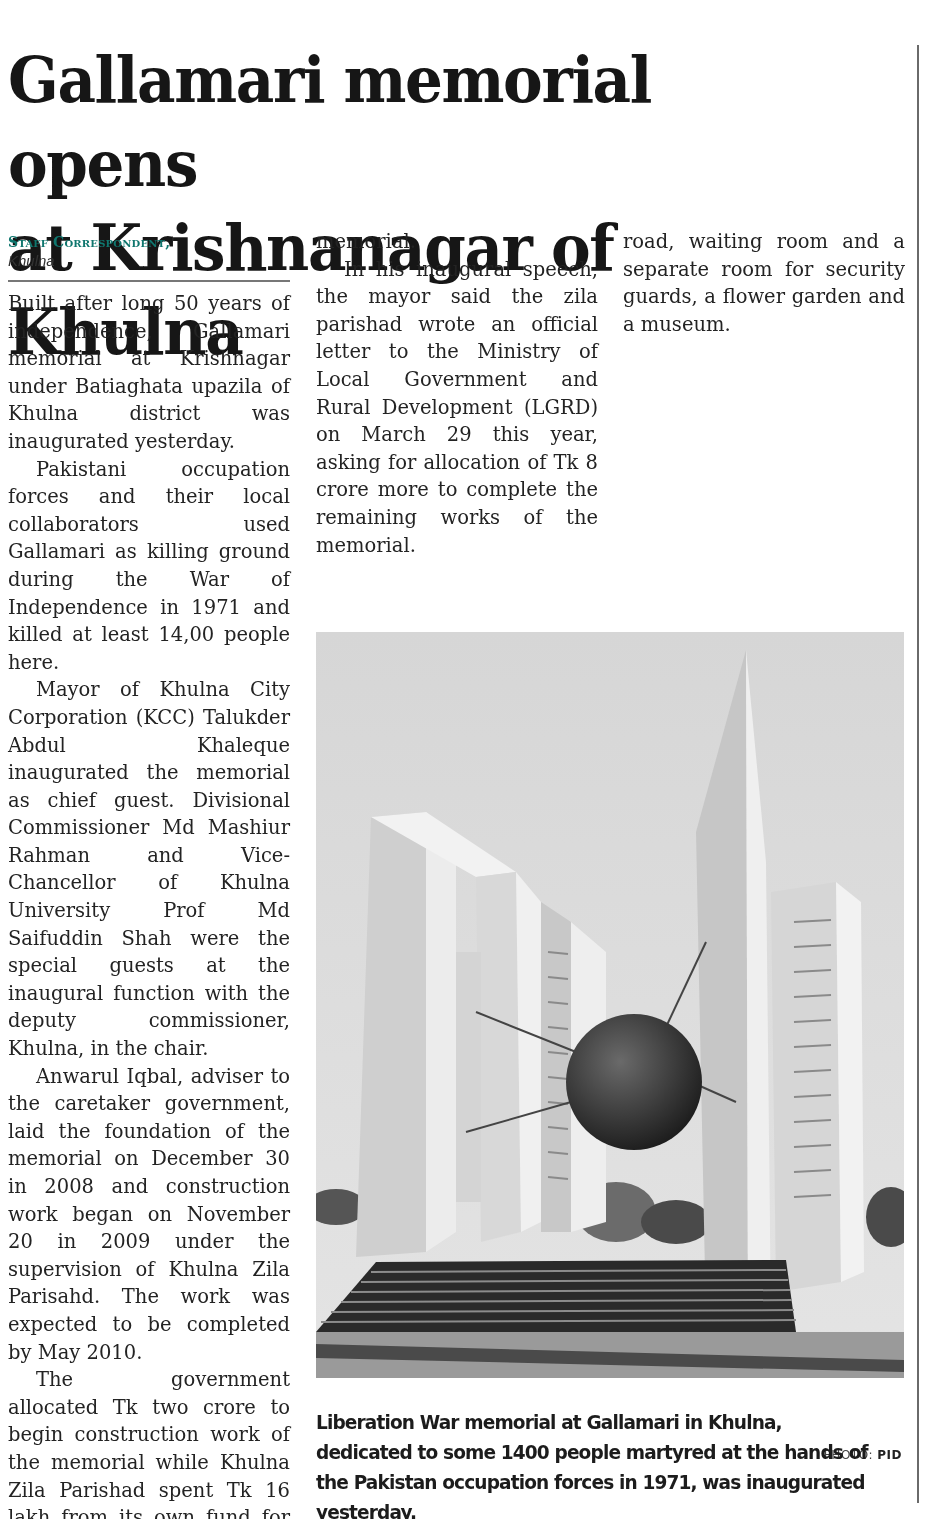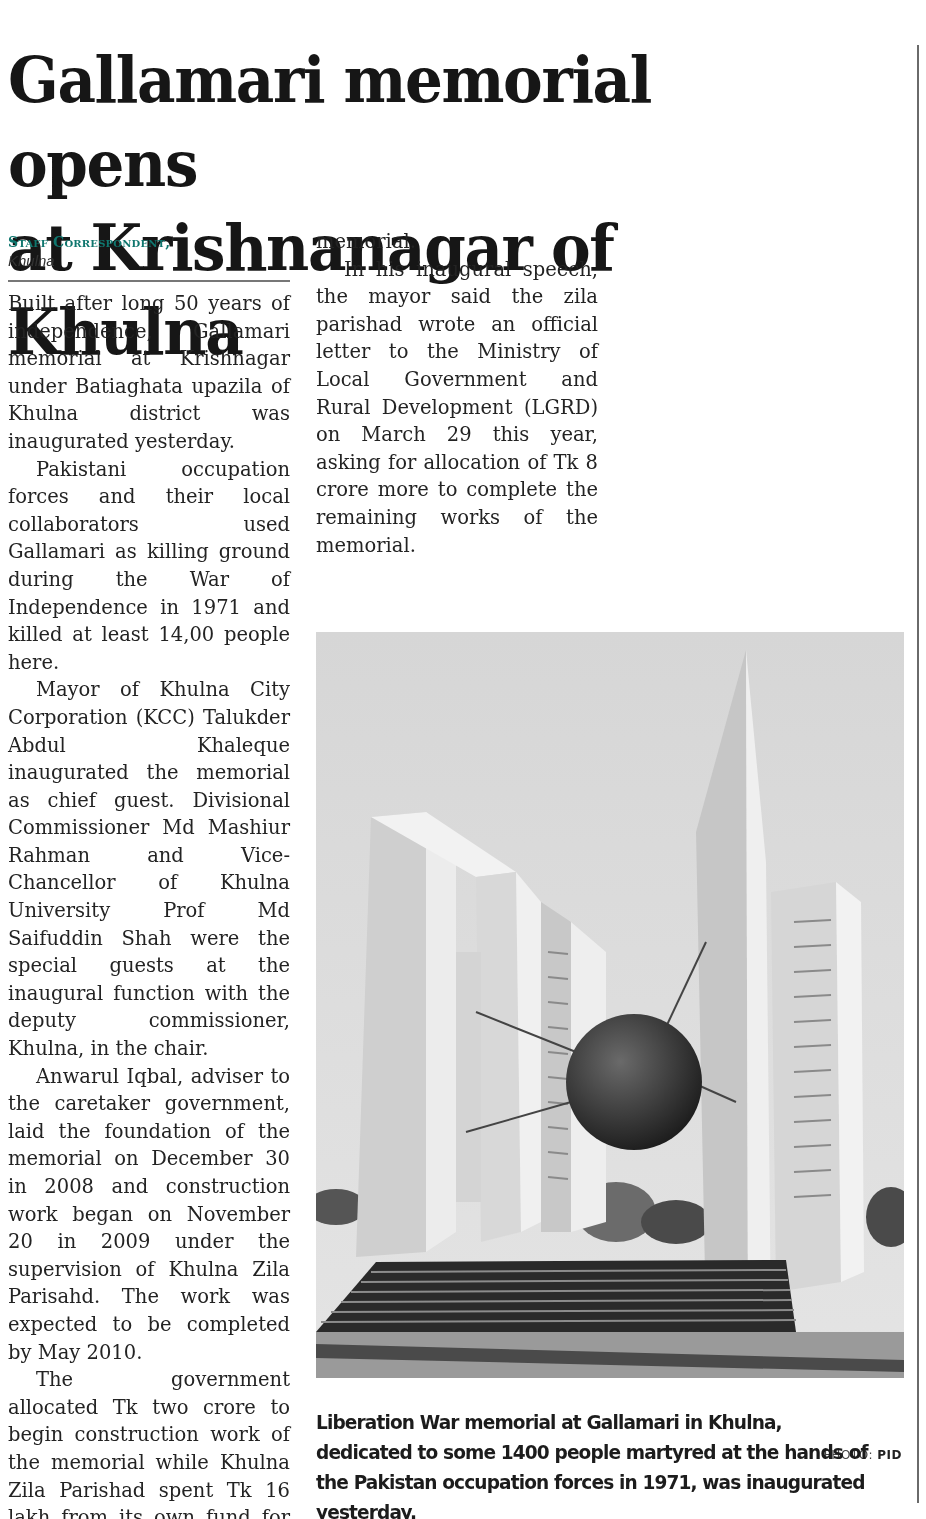--- a/index.html
+++ b/index.html
@@ -47,20 +47,21 @@
   <p class="indent">Anwarul Iqbal, adviser to the caretaker government, laid the foundation of the memorial on December 30 in 2008 and construction work began on November 20 in 2009 under the supervision of Khulna Zila Parisahd. The work was expected to be completed by May 2010.</p>
   <p class="indent">The government allocated Tk two crore to begin construction work of the memorial while Khulna Zila Parishad spent Tk 16 lakh from its own fund for the</p>
 </div>
 
 <div class="col" id="col2">
   <p>memorial.</p>
   <p class="indent">In his inaugural speech, the mayor said the zila parishad wrote an official letter to the Ministry of Local Government and Rural Development (LGRD) on March 29 this year, asking for allocation of Tk 8 crore more to complete the remaining works of the memorial.</p>
 </div>
 
 <div class="col" id="col3">
+  <p>road, waiting room and a separate room for security guards, a flower garden and a museum.</p>
 </div>
 
 <div class="photo" title="Gallamari Liberation War memorial with white pillars, a dark sphere and black steps">
   <svg viewBox="0 0 588 746" xmlns="http://www.w3.org/2000/svg">
     <defs>
       <linearGradient id="sky" x1="0" y1="0" x2="0" y2="1">
         <stop offset="0" stop-color="#d6d6d6"></stop>
         <stop offset="1" stop-color="#e4e4e4"></stop>
       </linearGradient>
       <radialGradient id="globe" cx="0.4" cy="0.35" r="0.7">

